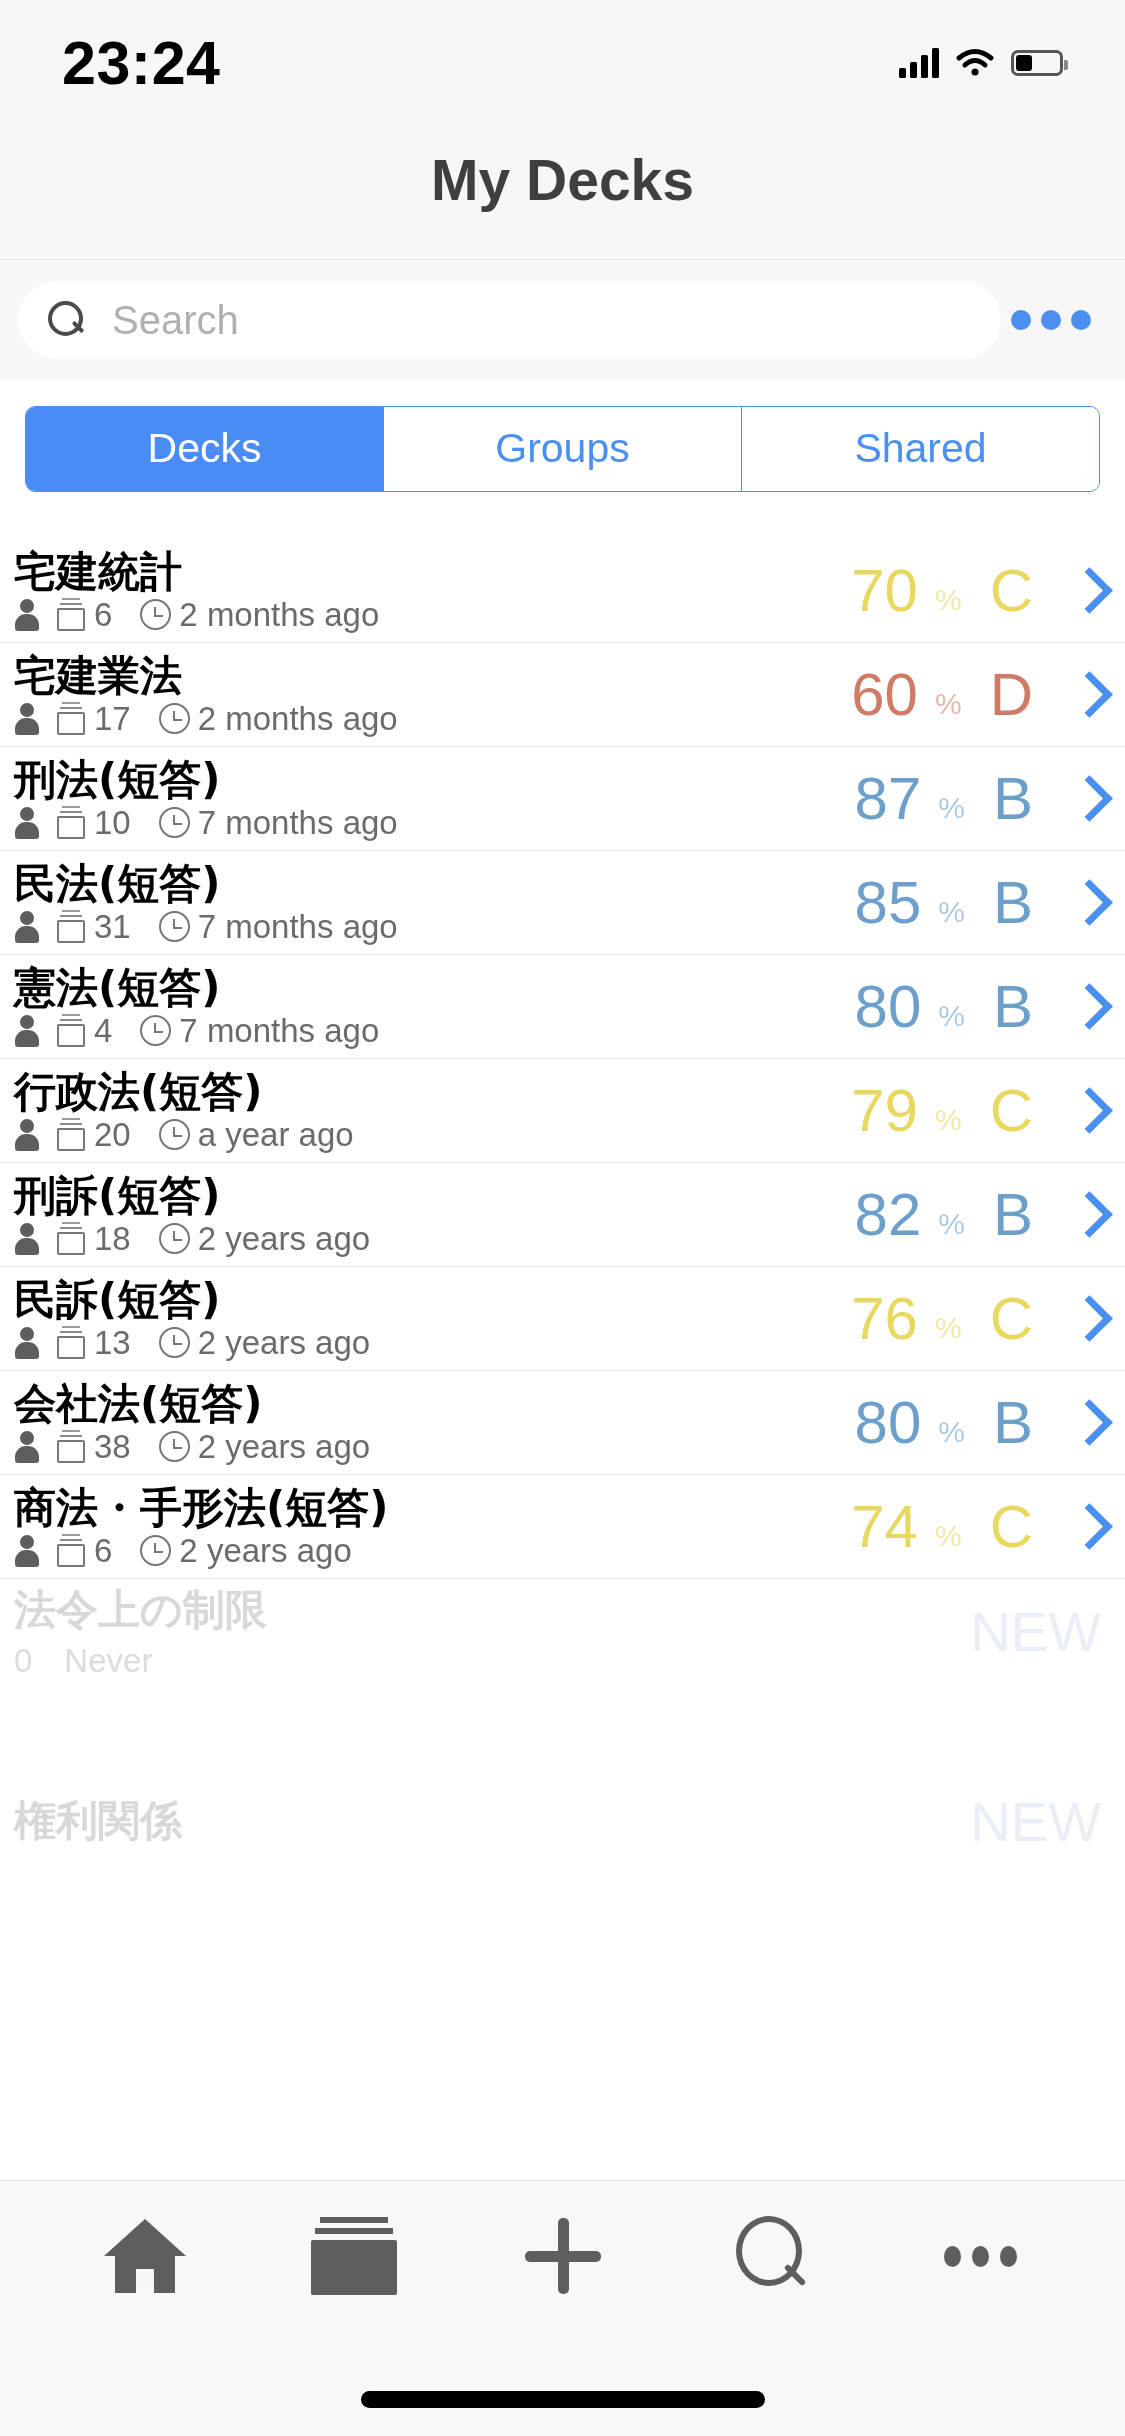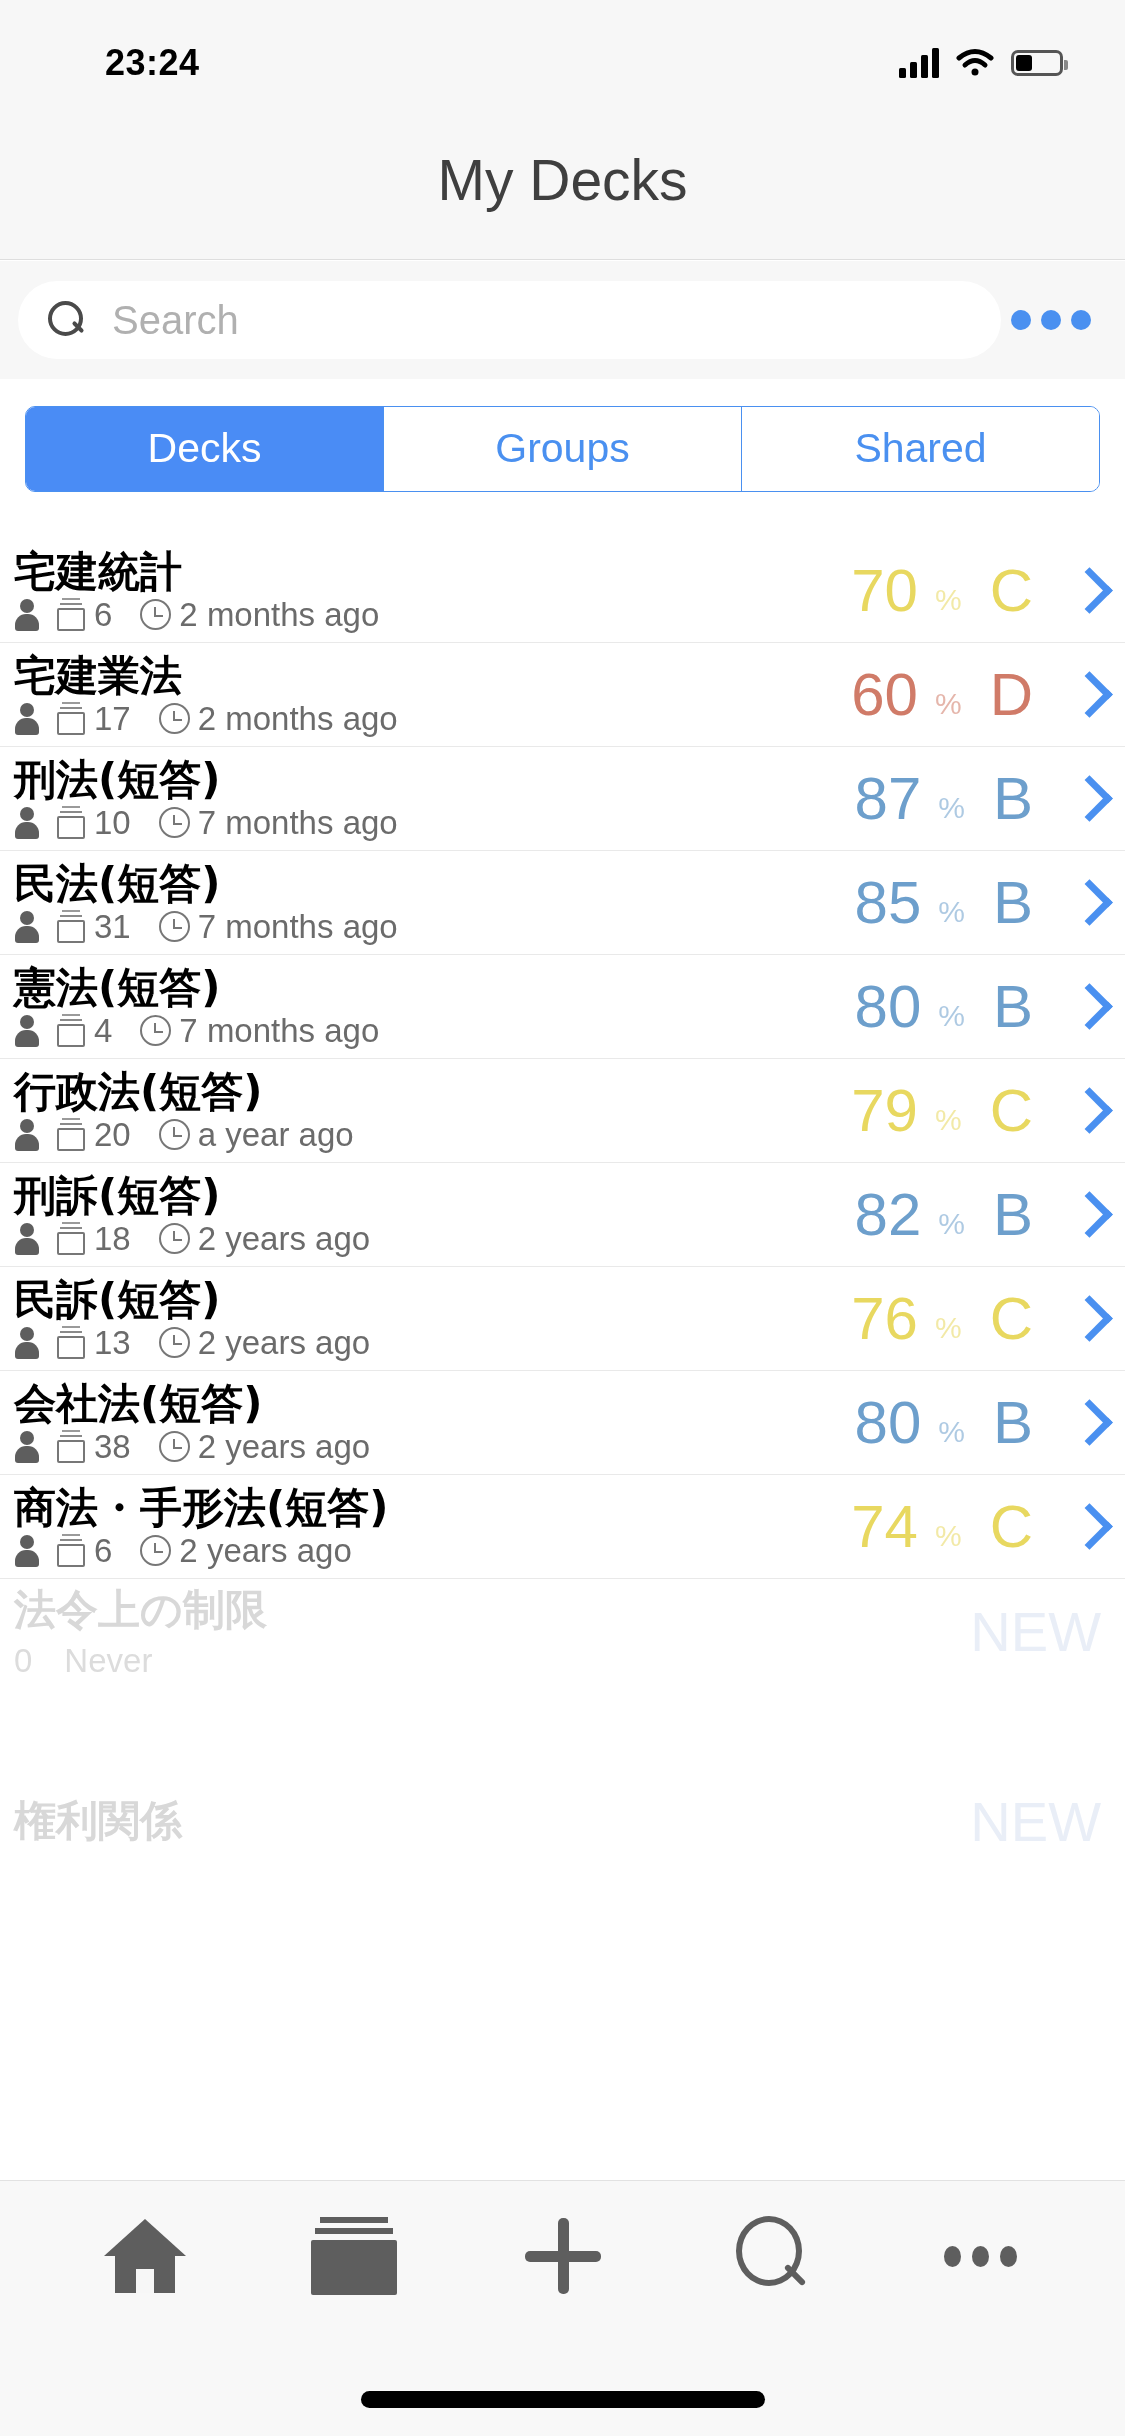--- a/index.html
+++ b/index.html
@@ -19,23 +19,22 @@
   
   #status-bar {
     position:absolute; top:0; left:0;
     width:1125px; height:100px;
     background:#f7f7f7;
     display:flex; align-items:center;
     justify-content:space-between;
     padding:26px 62px 0 62px;
   }
   #status-time {
-    font-size:36px; font-weight:600; color:#000;
+    font-size:61px; font-weight:600; color:#000;
     letter-spacing:0.5px;
-    margin-left:43px;
   }
   #status-right { display:flex; align-items:center; gap:16px; }
   .sig-bars { display:flex; align-items:flex-end; gap:4px; height:30px; }
   .sig-bars i { display:block; width:7px; background:#000; border-radius:1.5px; }
   .sig-bars i:nth-child(1){ height:10px; }
   .sig-bars i:nth-child(2){ height:16px; }
   .sig-bars i:nth-child(3){ height:23px; }
   .sig-bars i:nth-child(4){ height:30px; }
   .battery {
     width:52px; height:26px; border:3px solid #555; border-radius:7px;
@@ -49,21 +48,21 @@
 
   
   #nav-bar {
     position:absolute; top:100px; left:0;
     width:1125px; height:160px;
     background:#f7f7f7;
     border-bottom:1px solid #dedede;
     display:flex; align-items:center; justify-content:center;
   }
   #nav-title {
-    font-size:57px; color:#3f3f3f; font-weight:400;
+    font-size:57px; color:#3f3f3f; font-weight:700;
   }
 
   
   #search-row {
     position:absolute; top:261px; left:0;
     width:1125px; height:118px;
     background:#f7f7f7;
     display:flex; align-items:center;
     padding:0 24px 0 18px;
   }

